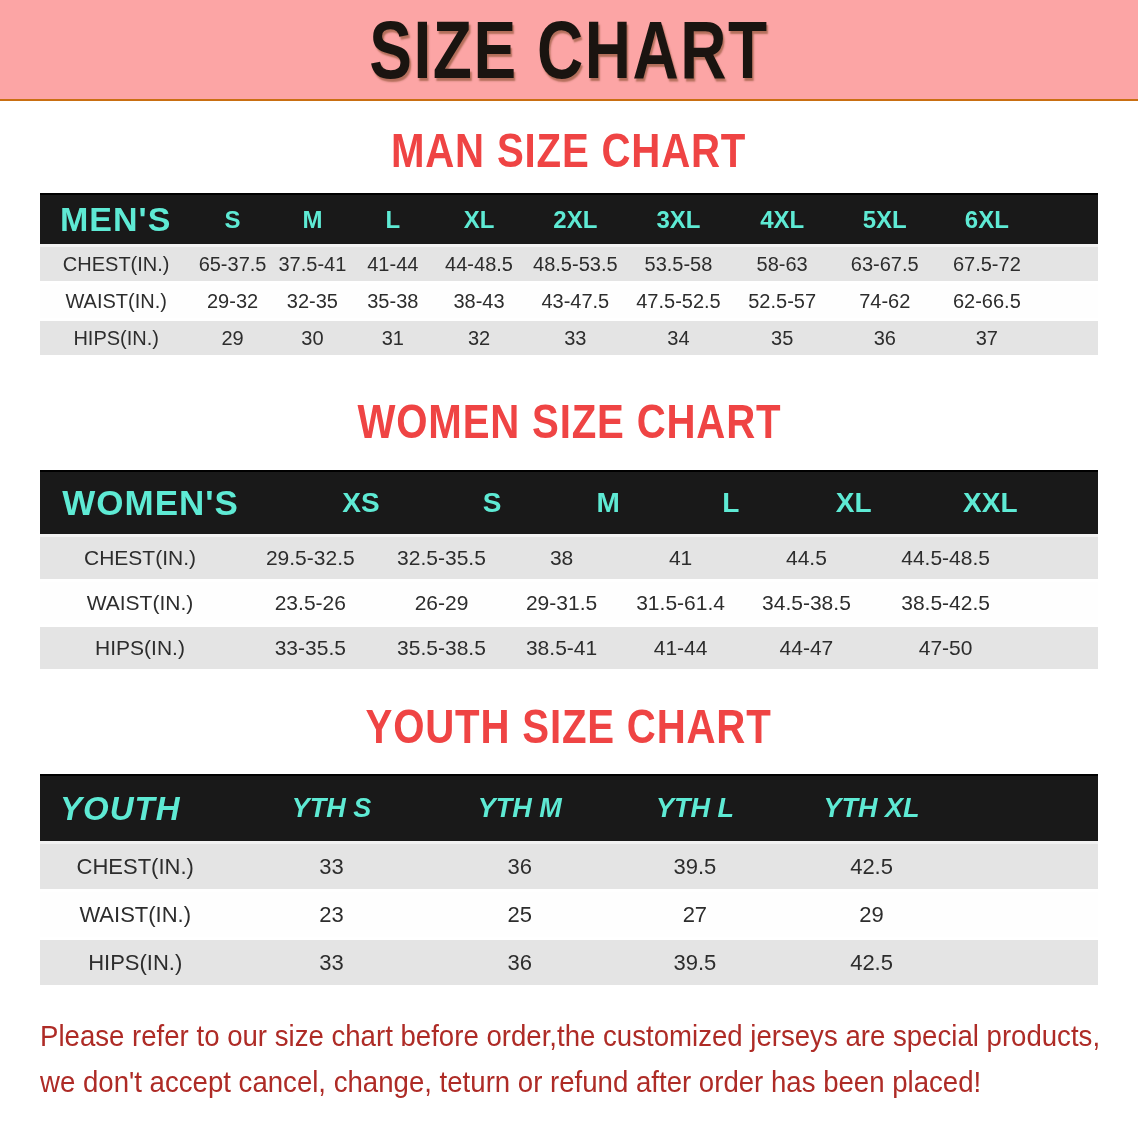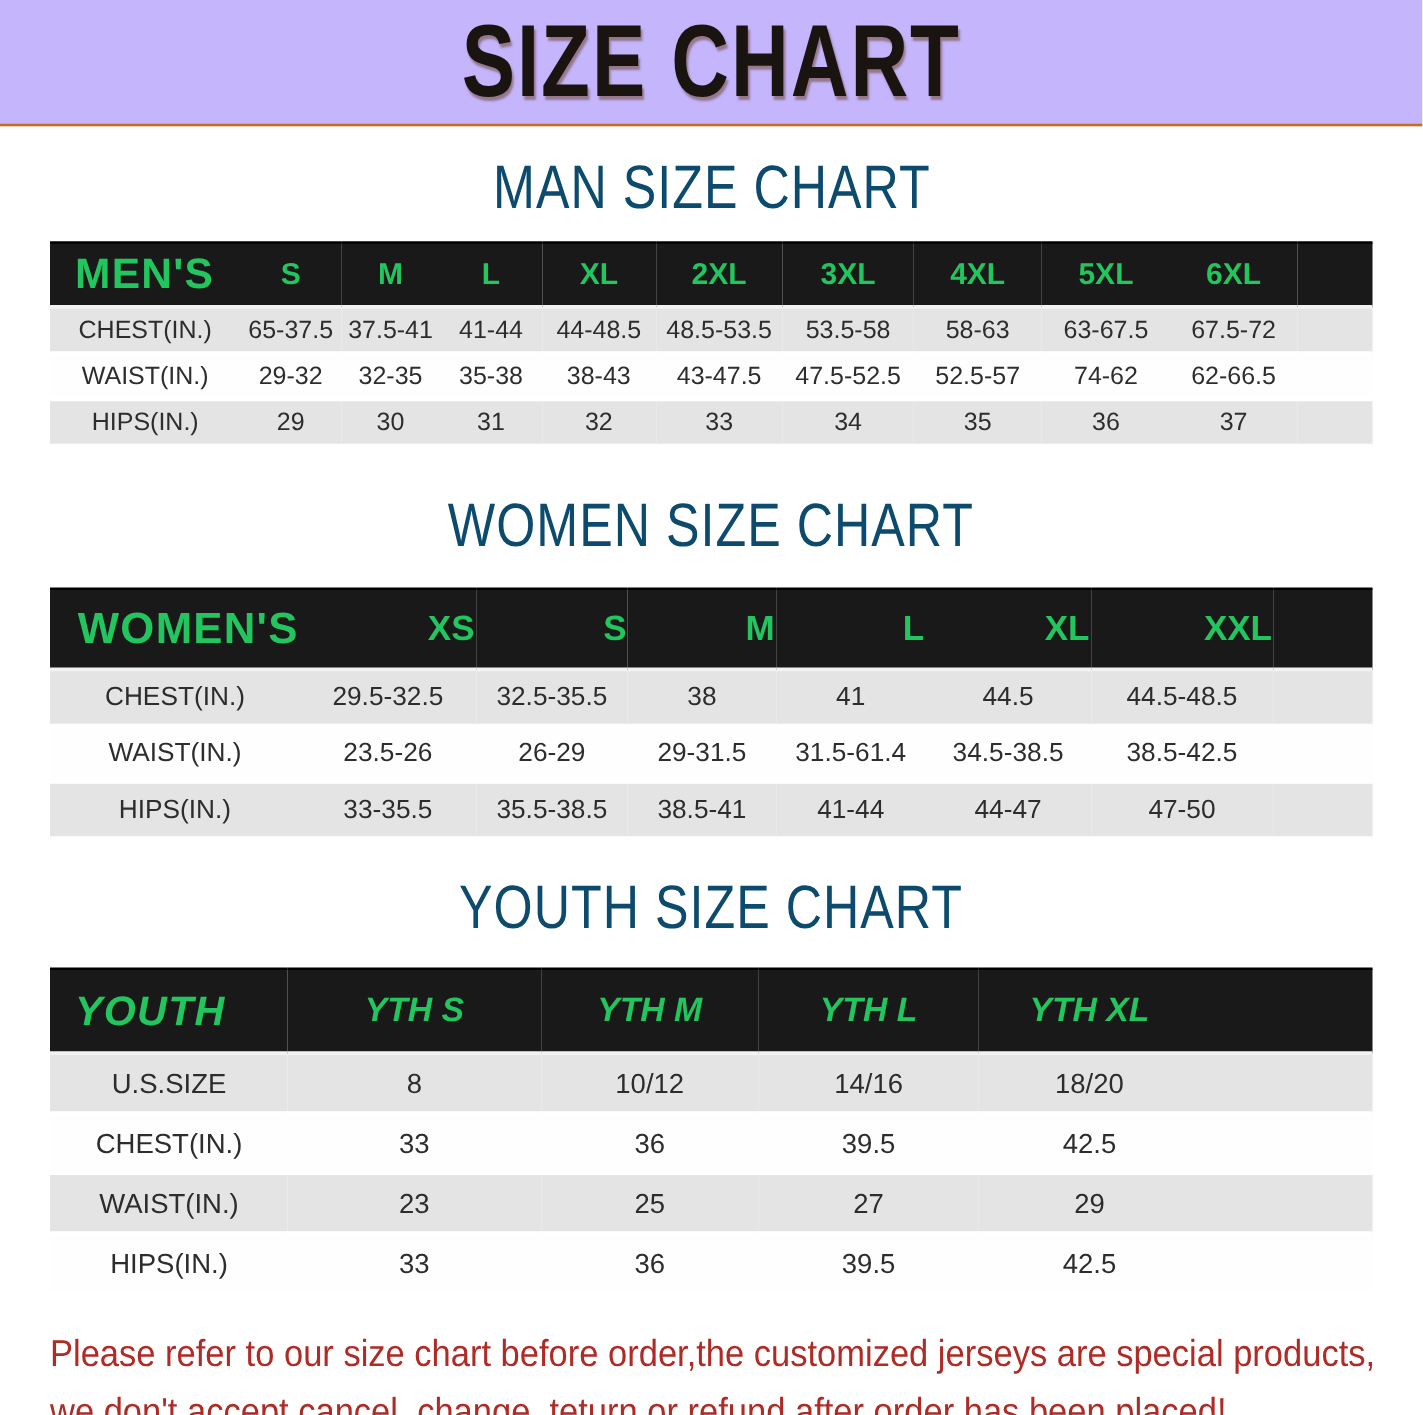--- a/index.html
+++ b/index.html
@@ -2,44 +2,44 @@
 <html><head>
 <meta charset="utf-8">
 <style>
   html,body{margin:0;padding:0;}
   body{
     width:1138px;height:1132px;background:#ffffff;overflow:hidden;
     font-family:"Liberation Sans", sans-serif;
   }
   
   .banner{
-    height:101px;background:#c4b5fd;
+    height:101px;background:#fca5a5;
     display:flex;align-items:center;justify-content:center;
     border-bottom:2px solid #c96f12;box-sizing:border-box;
   }
   .banner .big{
     display:inline-block;font-size:82px;font-weight:800;color:#1a1410;
     transform:scaleX(0.78);letter-spacing:2px;white-space:nowrap;
     text-shadow:2px 3px 2px rgba(90,45,0,0.45);
   }
   
-  .section-h{text-align:center;font-weight:400;color:#0c4a6e;}
+  .section-h{text-align:center;font-weight:700;color:#ef4444;}
   .section-h .cond{display:inline-block;transform:scaleX(0.82);font-size:49px;white-space:nowrap;letter-spacing:1px;}
   #man-heading{margin-top:23px;height:53px;line-height:53px;}
   #women-heading{margin-top:37px;height:53px;line-height:53px;}
   #youth-heading{margin-top:28px;height:53px;line-height:53px;}
   
   table{
     width:1058px;margin-left:40px;border-collapse:collapse;table-layout:fixed;
   }
   #men-table{margin-top:16px;}
   #women-table{margin-top:22px;}
   #youth-table{margin-top:21px;}
   th{
-    background:#191919;color:#22c55e;font-weight:700;text-align:center;
+    background:#191919;color:#5eead4;font-weight:700;text-align:center;
     border-top:2px solid #000;border-bottom:3px solid #f2f2f2;
   }
   th.corner{text-align:left;padding-left:20px;letter-spacing:1px;}
   #men-table th{height:47px;font-size:24px;}
   #men-table th.corner{font-size:34px;}
   #women-table th{height:60px;font-size:28px;text-align:right;}
   #women-table th.corner{font-size:35px;}
   #youth-table th{height:63px;font-size:27px;font-style:italic;}
   #youth-table th.corner{font-size:33px;}
   td{
@@ -219,28 +219,20 @@
       <th class="corner">YOUTH</th>
       <th>YTH S</th>
       <th>YTH M</th>
       <th>YTH L</th>
       <th>YTH XL</th>
       <th></th>
     </tr>
   </thead>
   <tbody>
     <tr>
-      <td>U.S.SIZE</td>
-      <td>8</td>
-      <td>10/12</td>
-      <td>14/16</td>
-      <td>18/20</td>
-      <td></td>
-    </tr>
-    <tr>
       <td>CHEST(IN.)</td>
       <td>33</td>
       <td>36</td>
       <td>39.5</td>
       <td>42.5</td>
       <td></td>
     </tr>
     <tr>
       <td>WAIST(IN.)</td>
       <td>23</td>

